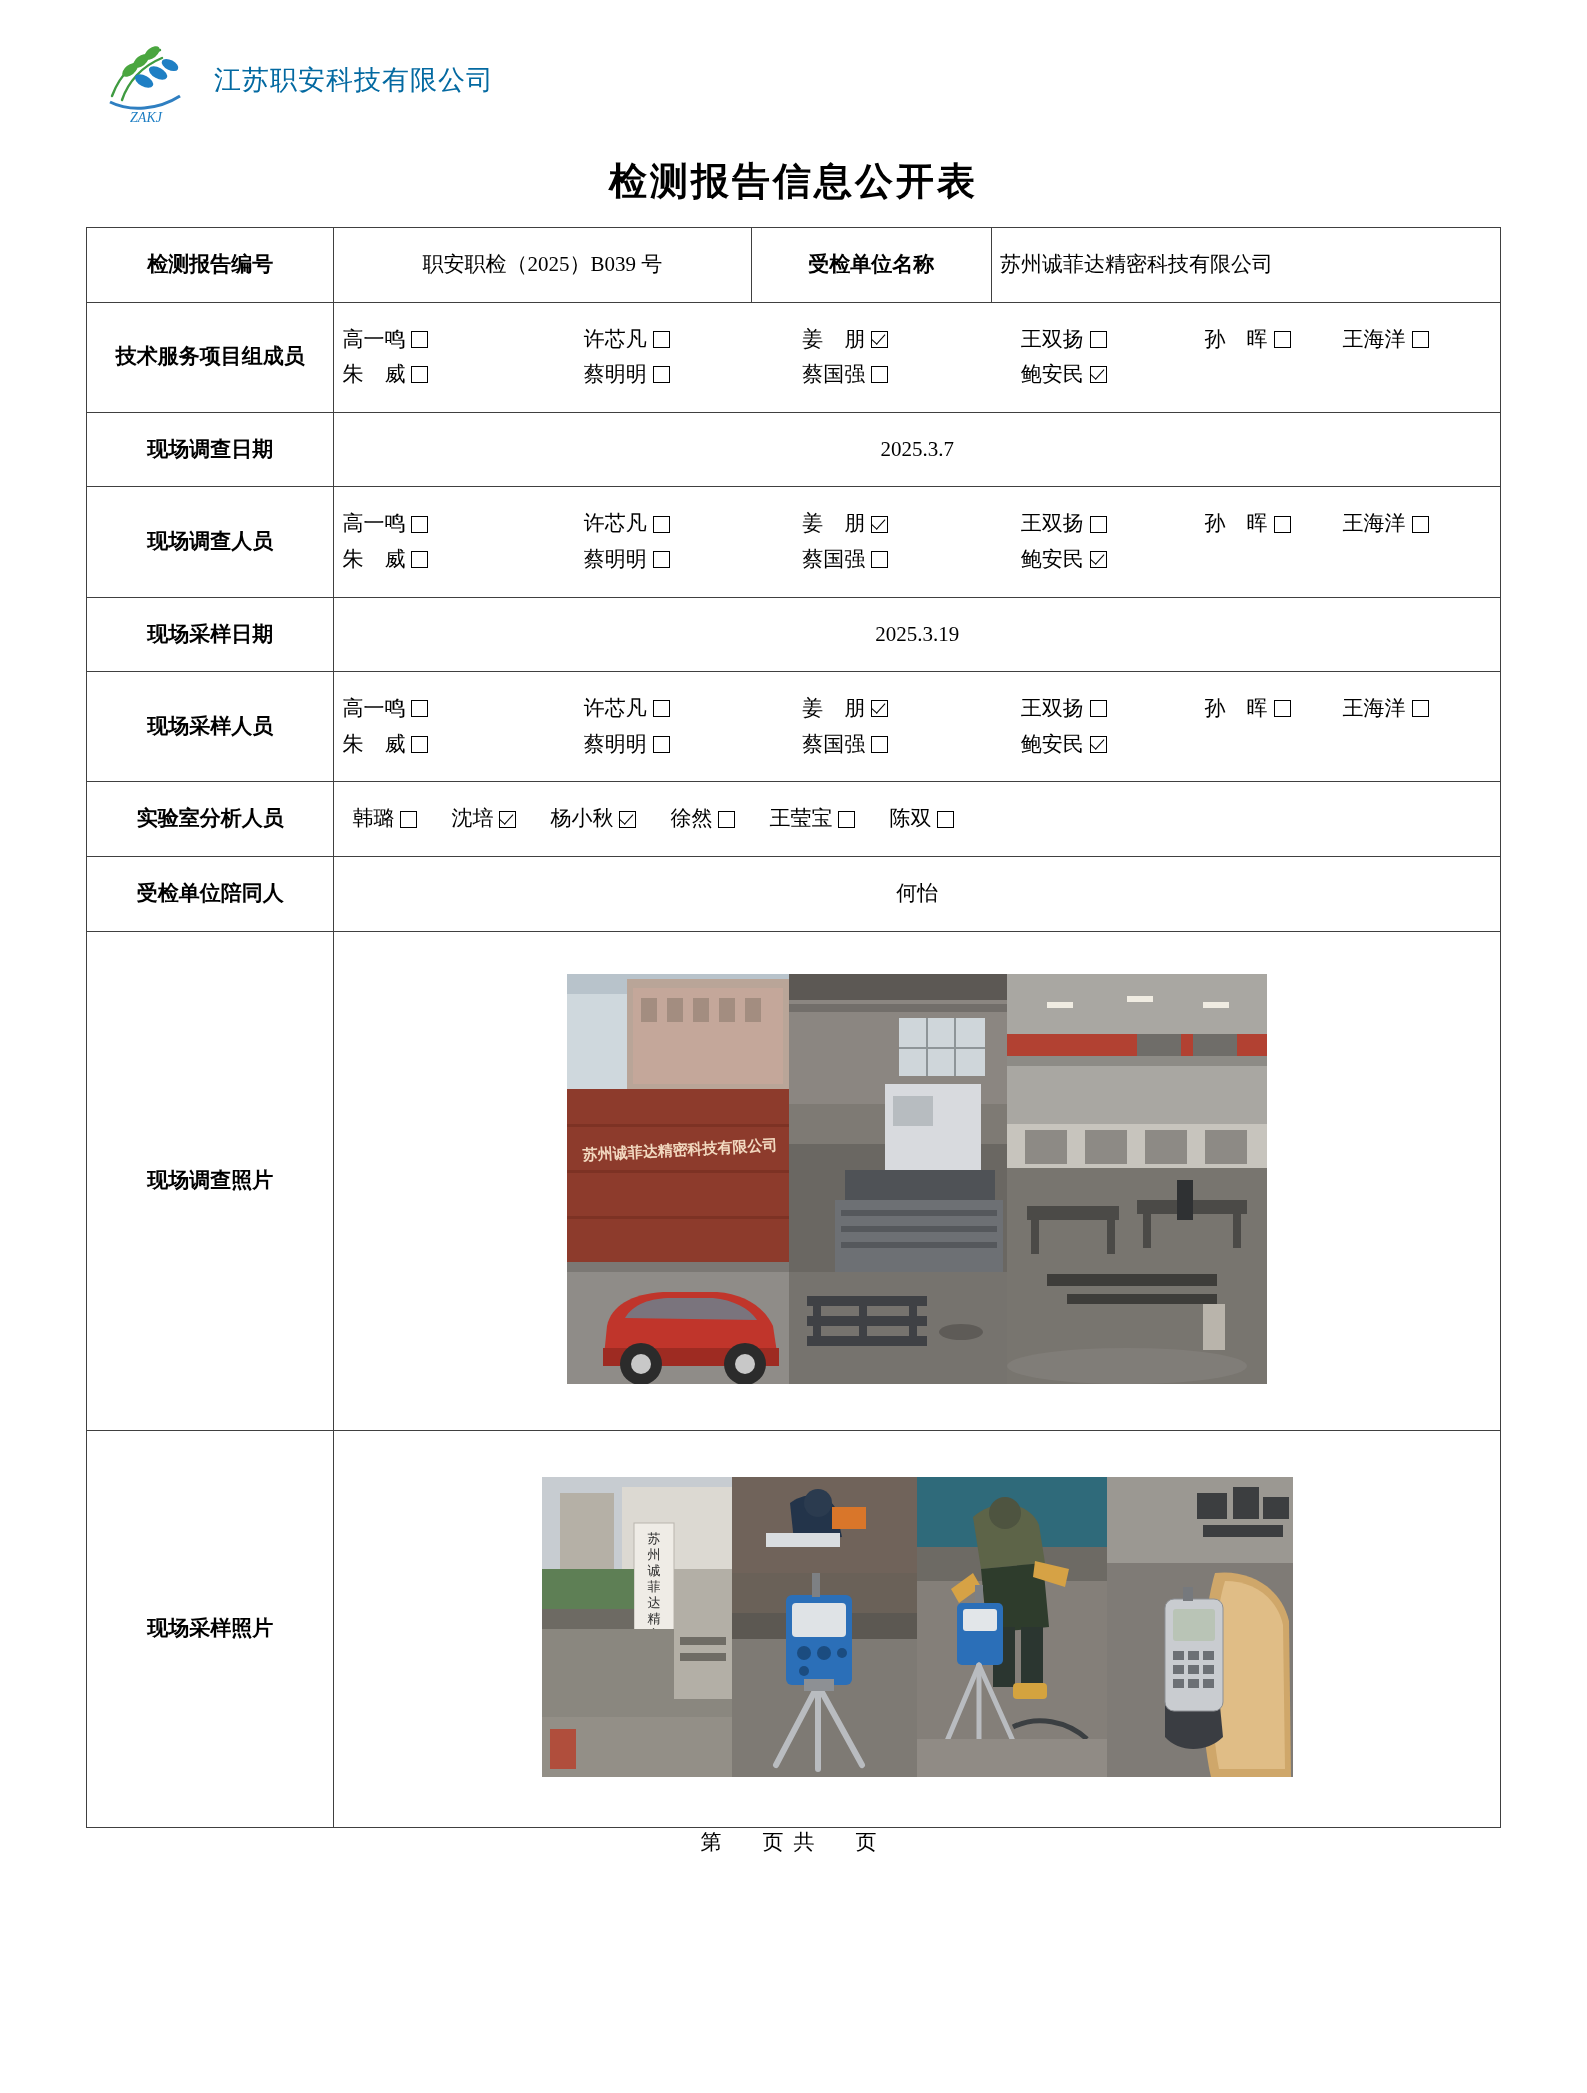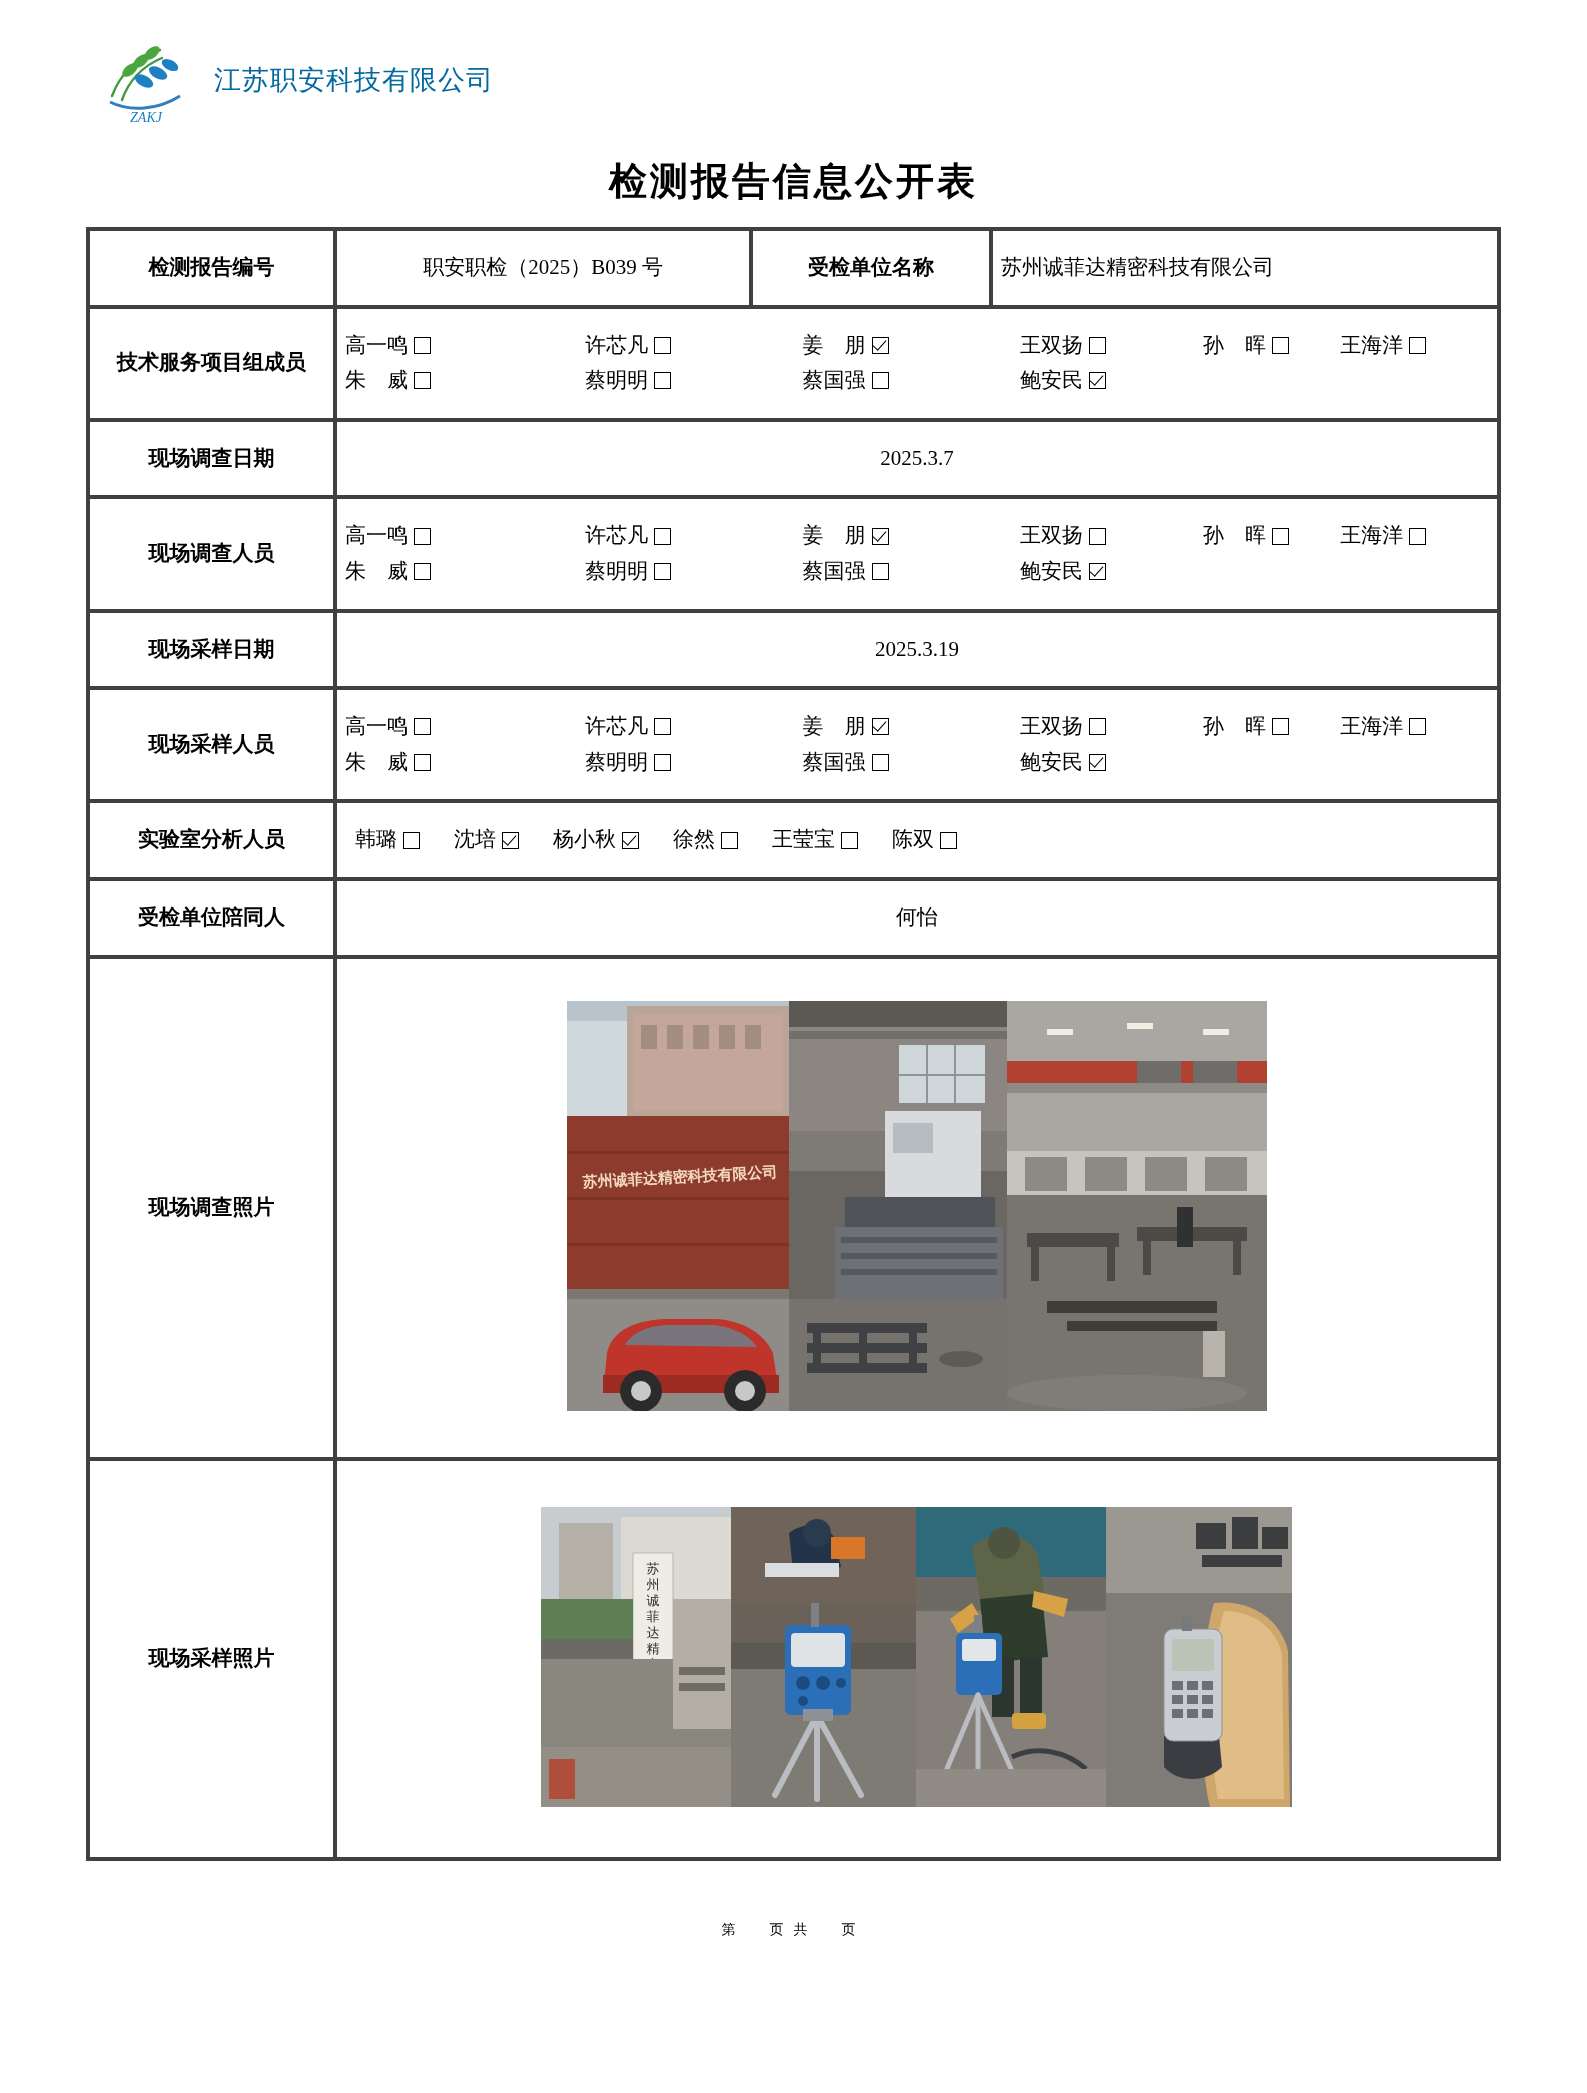--- a/index.html
+++ b/index.html
@@ -69,21 +69,21 @@
   }
 
   
   table.main {
     width: 100%;
     border-collapse: collapse;
     table-layout: fixed;
     font-size: 21px;
   }
   table.main td {
-    border: 4px solid #404040;
+    border: 1px solid #404040;
     padding: 20px 8px;
     vertical-align: middle;
     line-height: 1.6;
   }
   .lbl {
     text-align: center;
     font-weight: bold;
     white-space: nowrap;
   }
   .ctr { text-align: center; }
@@ -163,23 +163,22 @@
   .ph-p3 { width: 190px; height: 300px; }
   .ph-p4 { width: 186px; height: 300px; }
 
   .note {
     margin-top: 16px;
     font-size: 21px;
     padding-left: 24px;
     font-family: "Liberation Serif", serif;
   }
   .footer {
-    margin-top: 60px;
     text-align: center;
-    font-size: 14px;
+    font-size: 21px;
     letter-spacing: 10px;
   }
 </style>
 </head>
 <body>
 
 <div class="page">
 
   <div class="doc-header">
     <div class="brand">

